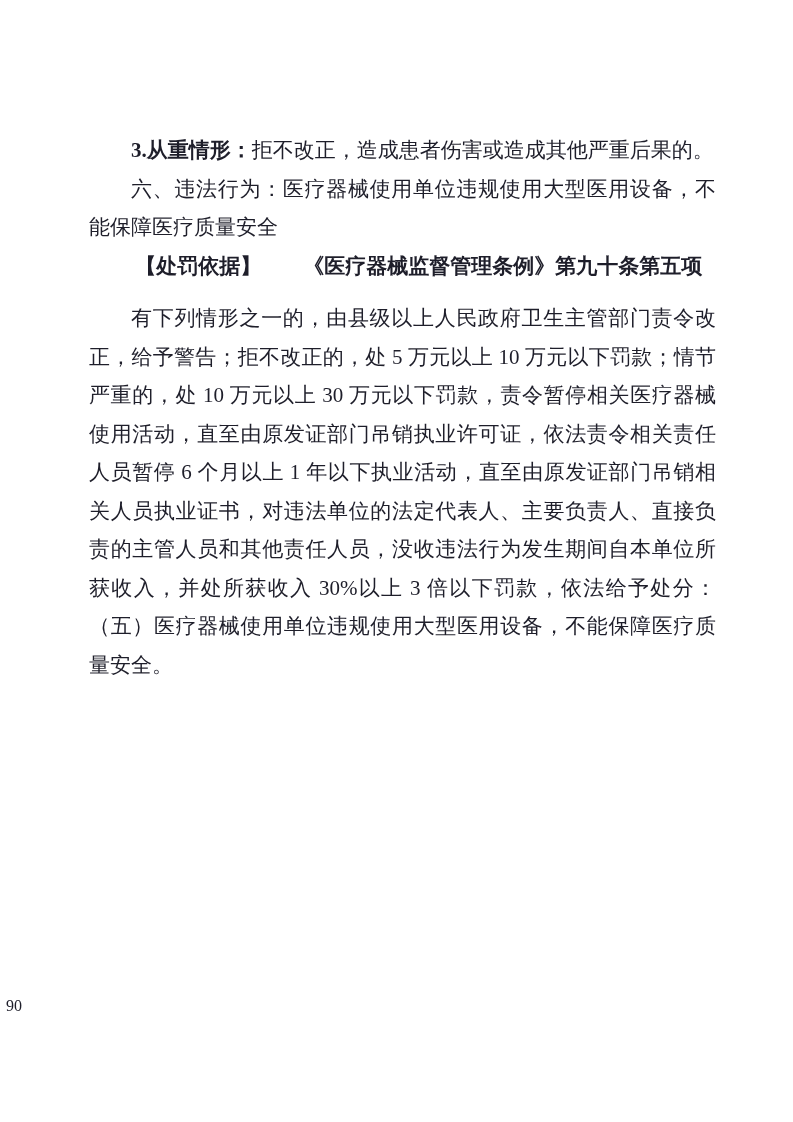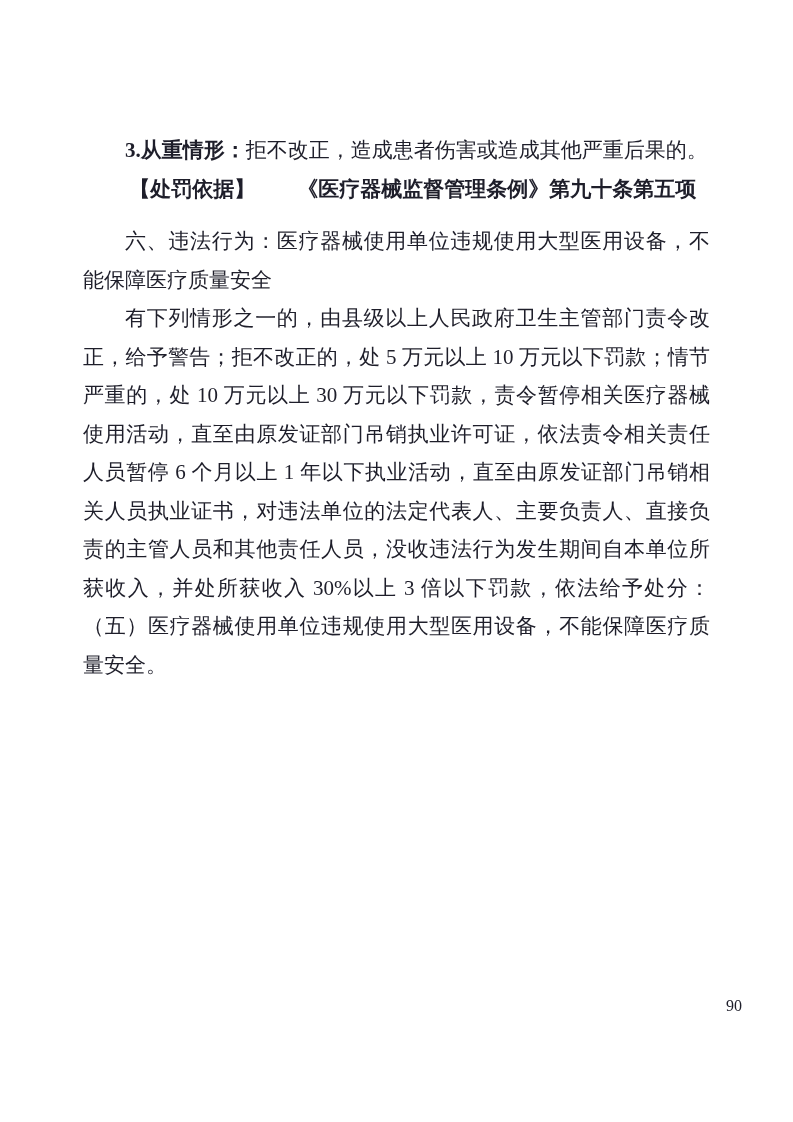--- a/index.html
+++ b/index.html
@@ -12,20 +12,21 @@
     background:var(--paper);
   }
   .page{
     position:relative;
     width:742px;
     height:1122px;
     background:var(--paper);
     overflow:hidden;
     font-family:"Liberation Serif","DejaVu Serif",serif;
     color:var(--ink);
+    margin-left:6px;
   }
   .content{
     position:absolute;
     left:83px;
     top:131px;
     width:627px;
     font-size:21px;
     line-height:38.5px;
     text-align:justify;
   }
@@ -46,37 +47,37 @@
   }
   .hgap{
     display:inline-block;
     width:2em;
   }
   .page-number{
     position:absolute;
     top:996px;
     left:0;
     width:100%;
-    text-align:right;
+    text-align:left;
     font-size:16px;
     line-height:20px;
     color:var(--ink);
   }
 </style>
 </head>
 <body>
 
 <div class="page">
   <main class="content">
 
     <p class="para"><strong class="lead">3.从重情形：</strong><span>拒不改正，造成患者伤害或造成其他严重后果的。</span></p>
 
 
+    <p class="para kai"><span class="lead-kai">六、违法行为：</span><span>医疗器械使用单位违规使用大型医用设备，不能保障医疗质量安全</span></p>
+
     <p class="para heading"><strong>【处罚依据】</strong><span class="hgap"></span><strong>《医疗器械监督管理条例》第九十条第五项</strong></p>
-
-    <p class="para kai"><span class="lead-kai">六、违法行为：</span><span>医疗器械使用单位违规使用大型医用设备，不能保障医疗质量安全</span></p>
 
     <p class="para kai"><span>有下列情形之一的，由县级以上人民政府卫生主管部门责令改正，给予警告；拒不改正的，处 5 万元以上 10 万元以下罚款；情节严重的，处 10 万元以上 30 万元以下罚款，责令暂停相关医疗器械使用活动，直至由原发证部门吊销执业许可证，依法责令相关责任人员暂停 6 个月以上 1 年以下执业活动，直至由原发证部门吊销相关人员执业证书，对违法单位的法定代表人、主要负责人、直接负责的主管人员和其他责任人员，没收违法行为发生期间自本单位所获收入，并处所获收入 30%以上 3 倍以下罚款，依法给予处分：（五）医疗器械使用单位违规使用大型医用设备，不能保障医疗质量安全。</span></p>
 
   </main>
 
   <footer class="page-number">90</footer>
 </div>
 
 </body></html>

